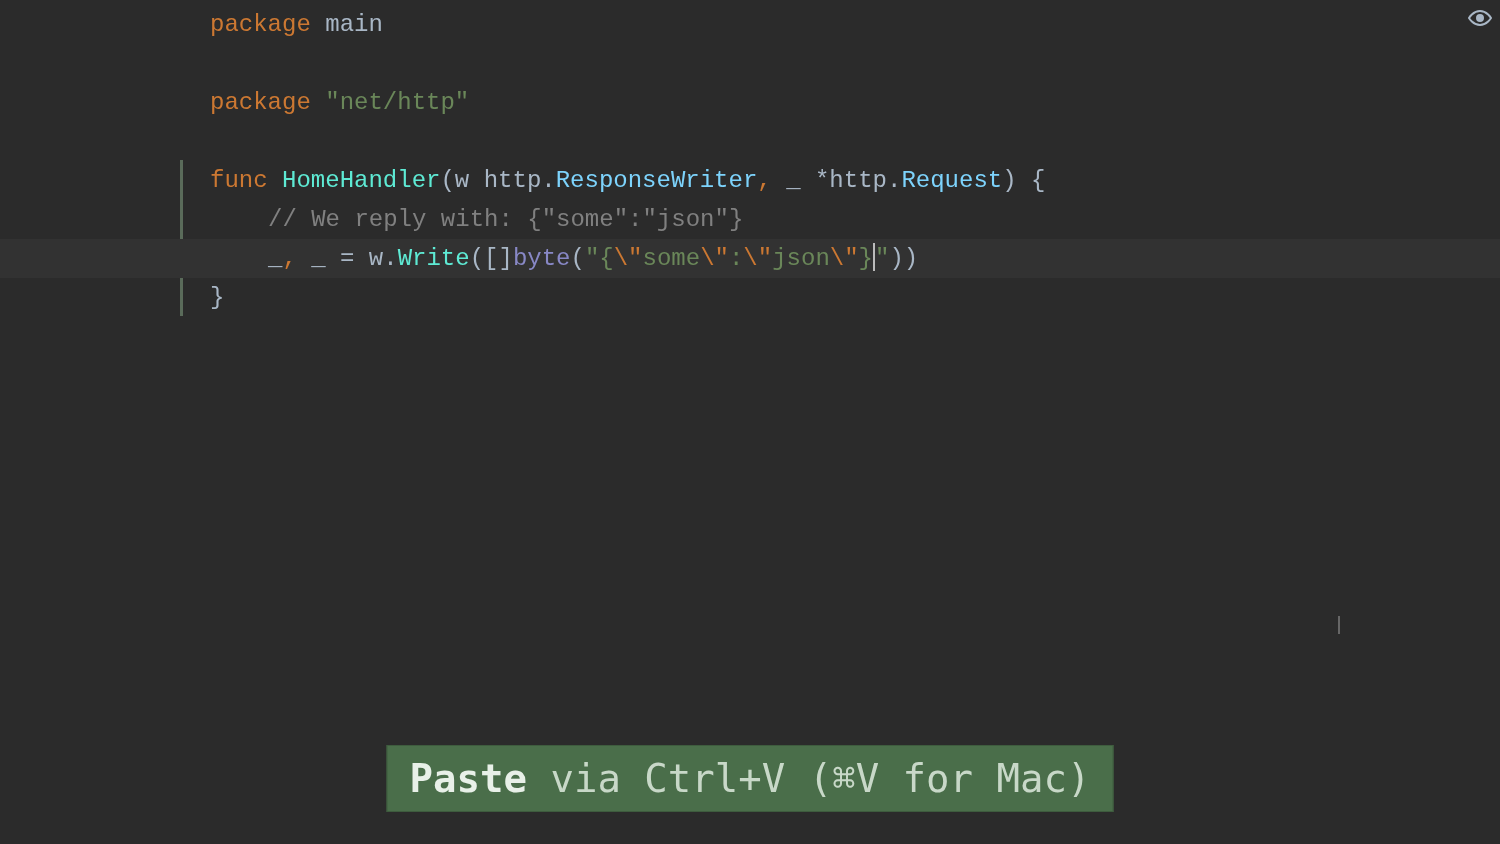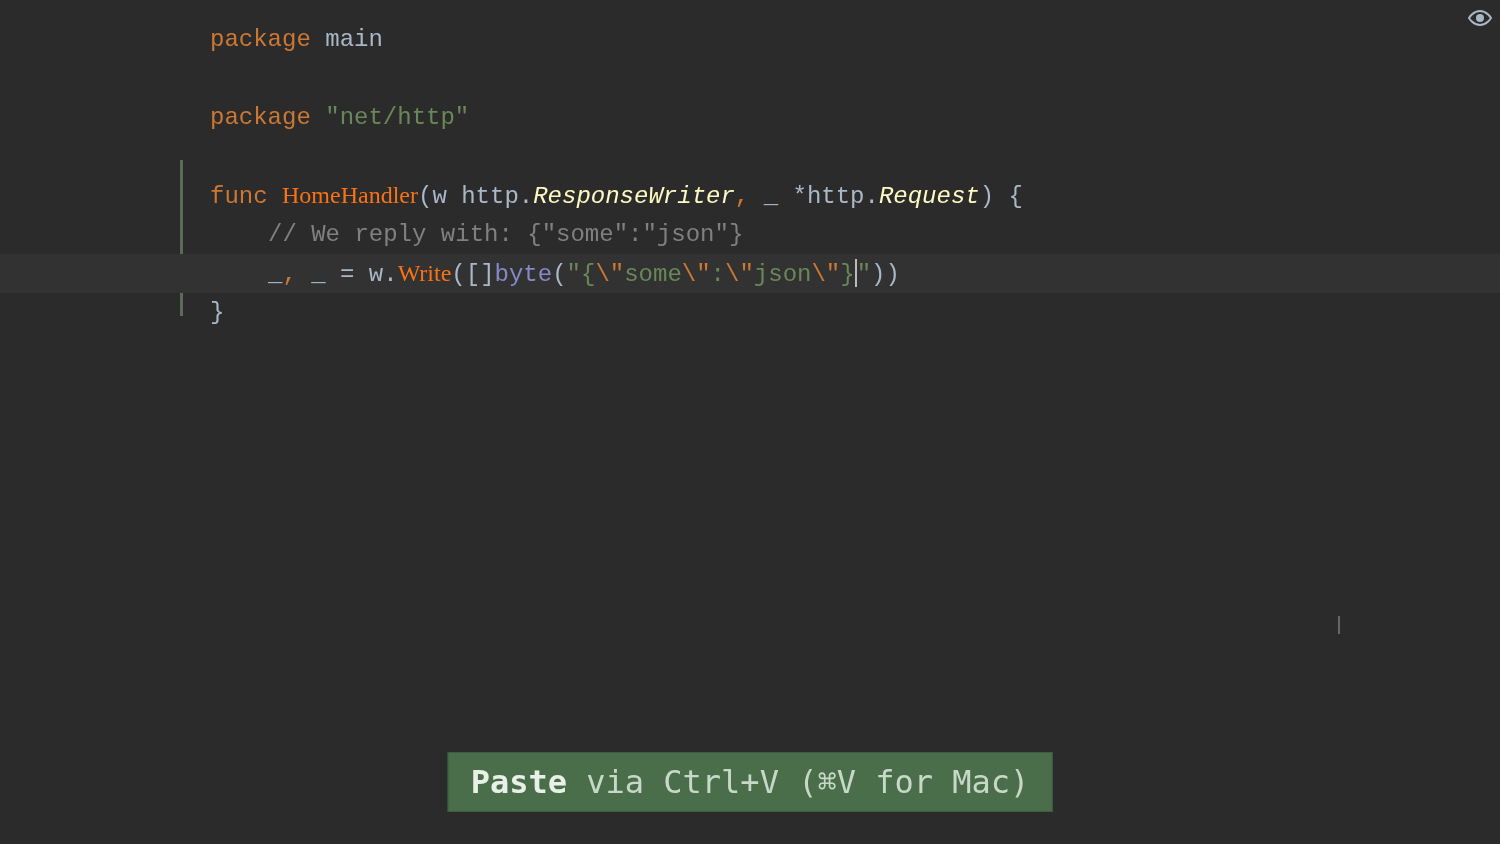--- a/index.html
+++ b/index.html
@@ -8,21 +8,21 @@
     height: 844px;
     background: #2b2b2b;
     font-family: 'Menlo', 'Consolas', 'Courier New', monospace;
     font-size: 24px;
     color: #a9b7c6;
     overflow: hidden;
     position: relative;
   }
   .editor {
     position: relative;
-    padding-top: 20px;
+    padding-top: 5px;
     width: 100%;
     height: 100%;
   }
   .line {
     height: 39px;
     line-height: 39px;
     padding-left: 210px;
     white-space: pre;
     position: relative;
   }
@@ -31,24 +31,24 @@
   }
   .indent1 { padding-left: 268px; }
   .bar-container {
     position: absolute;
     left: 180px;
     width: 3px;
     background: #5a6b5a;
   }
   .kw { color: #cc7832; }
   .ident { color: #a9b7c6; }
-  .def { color: #f97316; font-family: Liberation Serif, serif; }
+  .def { color: #5eead4; }
   .str { color: #6a8759; }
   .comment { color: #808080; }
-  .type { color: #fef9c3; font-style: italic; }
+  .type { color: #7dd3fc; }
   .builtin { color: #8888c6; text-align: right; }
   .escape { color: #cc7832; }
   .punct { color: #a9b7c6; }
   .paren { color: #a9b7c6; }
   .comma { color: #cc7832; }
   .caret {
     display: inline-block;
     width: 2px;
     height: 28px;
     background: #bbbbbb;
@@ -66,21 +66,21 @@
   }
   .toast {
     position: absolute;
     bottom: 32px;
     left: 50%;
     transform: translateX(-50%);
     background: #4a6e4a;
     border: 1px solid #3e5c3e;
     color: #c8d8c8;
     padding: 10px 22px;
-    font-size: 32px;
+    font-size: 39px;
     font-family: 'Menlo', 'Consolas', monospace;
     white-space: pre;
   }
   .toast .bold { font-weight: bold; color: #e8f0e8; }
   .text-cursor-mark {
     position: absolute;
     width: 2px;
     height: 18px;
     background: #666;
   }

